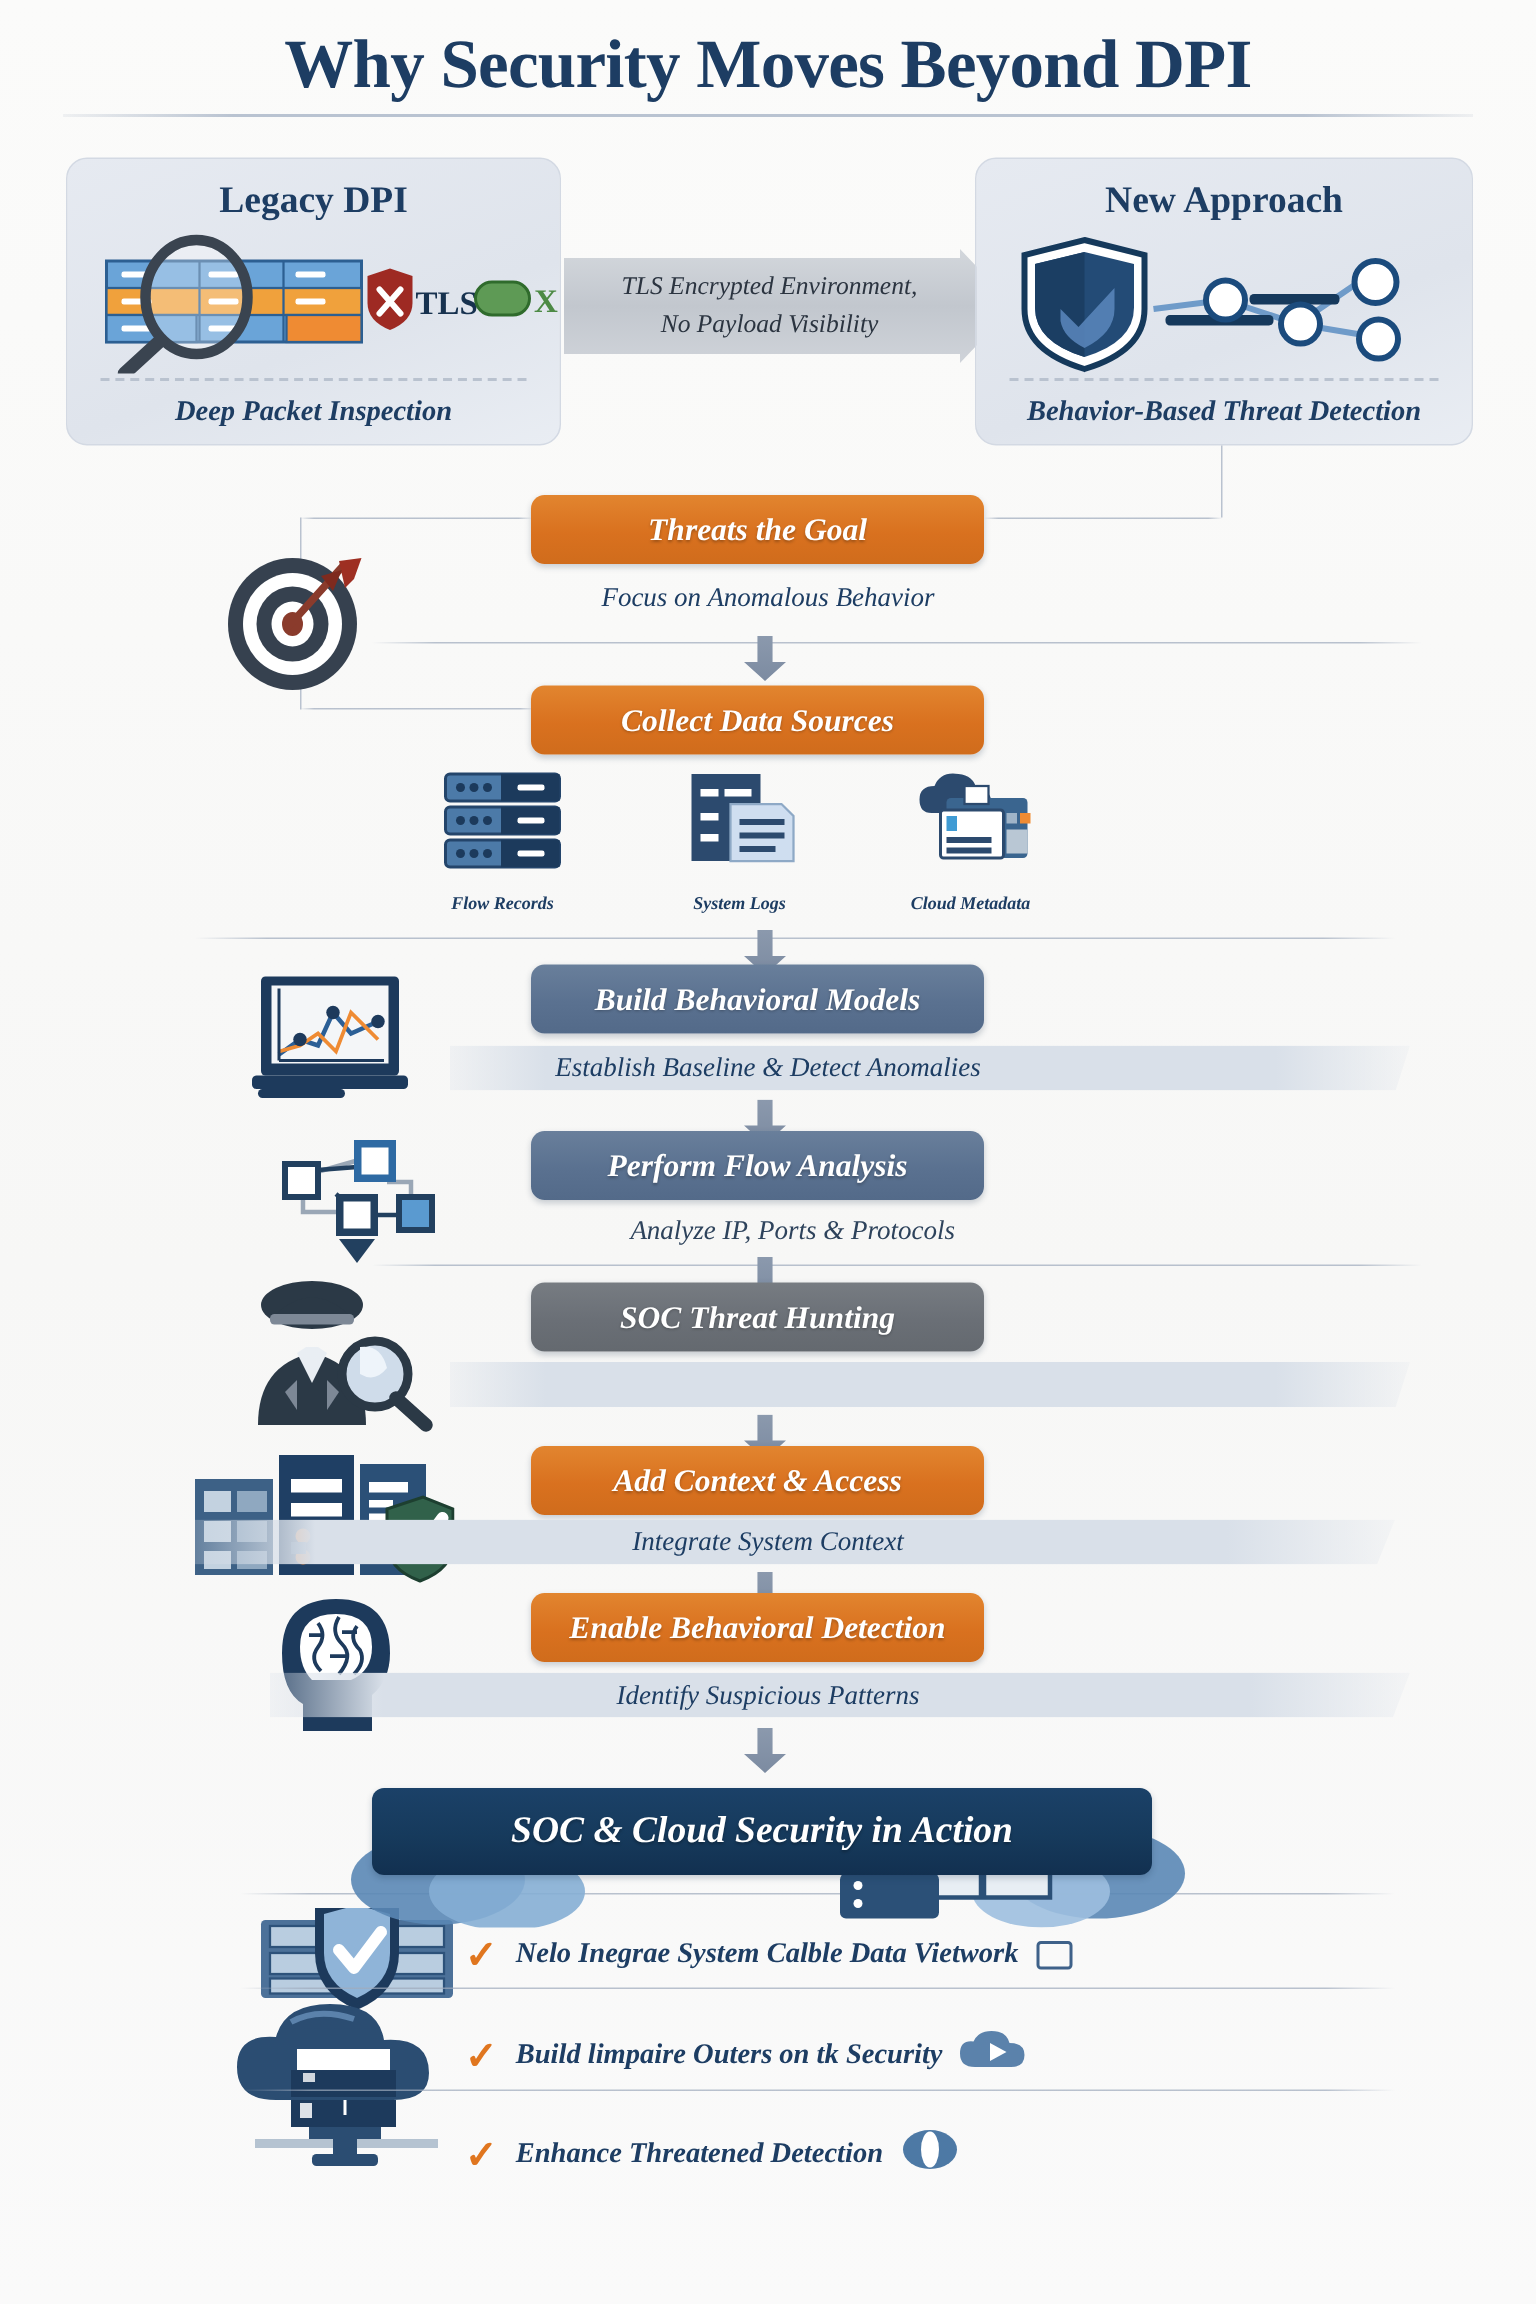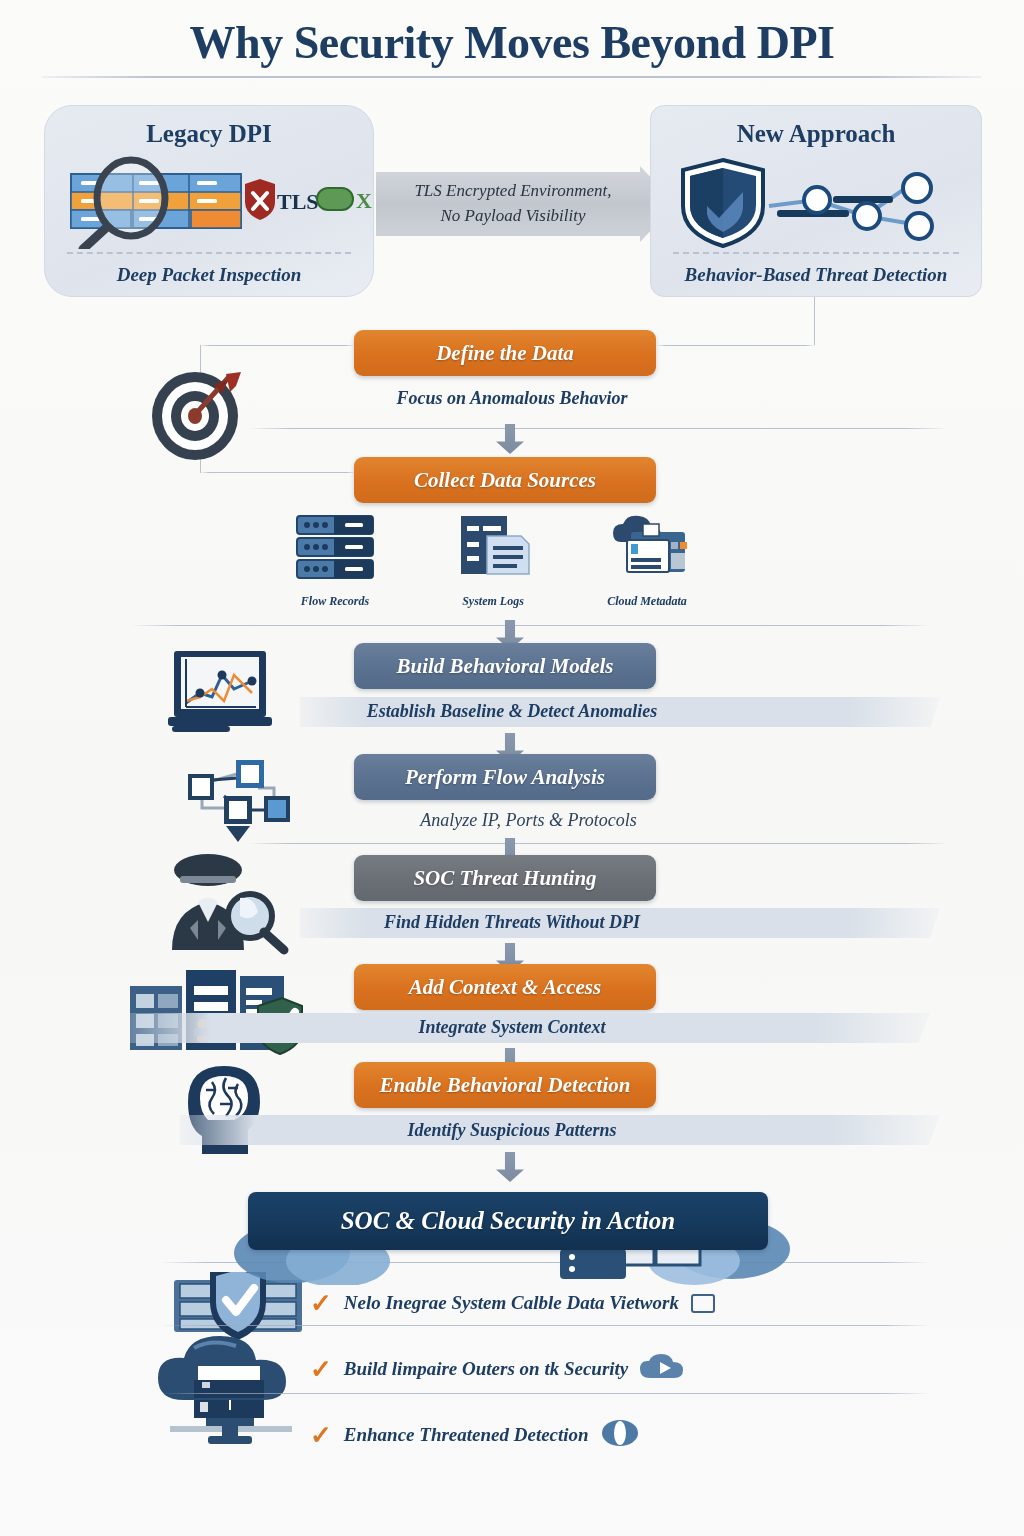--- a/index.html
+++ b/index.html
@@ -31,21 +31,21 @@
   }
 
   
   .panel {
     position: absolute; top: 105px;
     height: 192px;
     background: linear-gradient(160deg,#e6eaf1 0%,#dfe4ec 60%,#e9edf3 100%);
     border-radius: 14px;
     border: 1px solid #d3d9e3;
   }
-  .panel-left  { left: 44px;  width: 330px; border-radius: 28px; }
+  .panel-left  { left: 44px;  width: 330px; }
   .panel-right { left: 650px; width: 332px; }
   .panel-title {
     position: absolute; top: 14px; left: 0; width: 100%;
     text-align: center;
     font-family: "Liberation Serif", serif;
     font-weight: bold; font-size: 25px; color: #1d3d63;
   }
   .panel-dash {
     position: absolute; left: 22px; right: 22px; top: 146px; height: 0;
     border-top: 2px dashed #b9c2cf;
@@ -98,21 +98,21 @@
   .step.gray   { background: linear-gradient(180deg,#777c82 0%,#6a6f76 55%,#64696f 100%); }
   .step.navy   {
      left: 248px; width: 520px; height: 58px; border-radius: 8px;
      background: linear-gradient(180deg,#1b4168 0%,#163a5c 55%,#123050 100%);
      font-size: 25px;
   }
 
   .sub {
     position: absolute; left: 0; width: 1024px; text-align: center;
     font-family: "Liberation Serif", serif; font-style: italic;
-    font-size: 18px; color: #1d3d63; font-weight: bold;
+    font-size: 18px; color: #1d3d63; font-weight: normal;
   }
   .sub.plain { font-weight: normal; color: #2e435c; }
   .subband {
     position: absolute; height: 30px;
     background: linear-gradient(90deg,rgba(214,221,231,.25),#d9e0e9 10%,#d9e0e9 86%,rgba(214,221,231,.15));
     clip-path: polygon(0 0, 100% 0, 98.5% 100%, 0 100%);
   }
 
   .arrow {
     position: absolute; width: 28px; height: 30px; left: 496px;
@@ -221,21 +221,21 @@
     <div class="panel-cap">Behavior-Based Threat Detection</div>
   </div>
 
   <div class="vline" style="left:814px; top:297px; height:48px;"></div>
   <div class="hline" style="left:656px; top:345px; width:159px;"></div>
   <div class="hline" style="left:200px; top:345px; width:155px;"></div>
   <div class="vline" style="left:200px; top:345px; height:128px;"></div>
   <div class="hline" style="left:200px; top:472px; width:156px;"></div>
 
   <div class="step orange" style="top:330px;">
-    <span>Define the Data</span>
+    <span>Threats the Goal</span>
   </div>
 
   <div class="sideicon" style="left:148px; top:362px;">
     <svg width="100" height="100" viewBox="0 0 100 100">
       <ellipse cx="47" cy="54" rx="43" ry="44" fill="#36414f"></ellipse>
       <ellipse cx="47" cy="54" rx="33" ry="34" fill="#ffffff"></ellipse>
       <ellipse cx="47" cy="54" rx="24" ry="25" fill="#36414f"></ellipse>
       <ellipse cx="47" cy="54" rx="14" ry="15" fill="#ffffff"></ellipse>
       <ellipse cx="47" cy="54" rx="7" ry="8" fill="#8a3b2c"></ellipse>
       <line x1="44" y1="56" x2="80" y2="16" stroke="#8a3b2c" stroke-width="5" stroke-linecap="round"></line>
@@ -398,23 +398,20 @@
       <path d="M22 100 Q22 60 58 52 Q94 60 94 100 Z" fill="#2b3946"></path>
       <path d="M48 52 L58 72 L68 52 L62 48 L54 48 Z" fill="#e9eef3"></path>
       <path d="M40 78 L48 70 L48 90 Z" fill="#7d8896"></path>
       <path d="M76 78 L68 70 L68 90 Z" fill="#7d8896"></path>
       <circle cx="100" cy="66" r="22" fill="#cfdcea" stroke="#2b3946" stroke-width="6"></circle>
       <path d="M90 48 Q104 46 108 62 Q100 72 90 66 Z" fill="#eef4fa"></path>
       <line x1="114" y1="82" x2="134" y2="100" stroke="#2b3946" stroke-width="9" stroke-linecap="round"></line>
     </svg>
   </div>
   <div class="subband" style="left:300px; top:908px; width:640px;"></div>
-  <div class="sub" style="top:912px;">
-    <span>Find Hidden Threats Without DPI</span>
-  </div>
   <div class="arrow" style="top:943px;"></div>
 
   <div class="step orange" style="top:964px;">
     <span>Add Context &amp; Access</span>
   </div>
   <div class="sideicon" style="left:128px; top:962px;">
     <svg width="175" height="95" viewBox="0 0 175 95">
       <rect x="2" y="24" width="52" height="64" fill="#3d6186"></rect>
       <g fill="#c3d2e0">
           <rect x="8" y="32" width="18" height="14"></rect>

